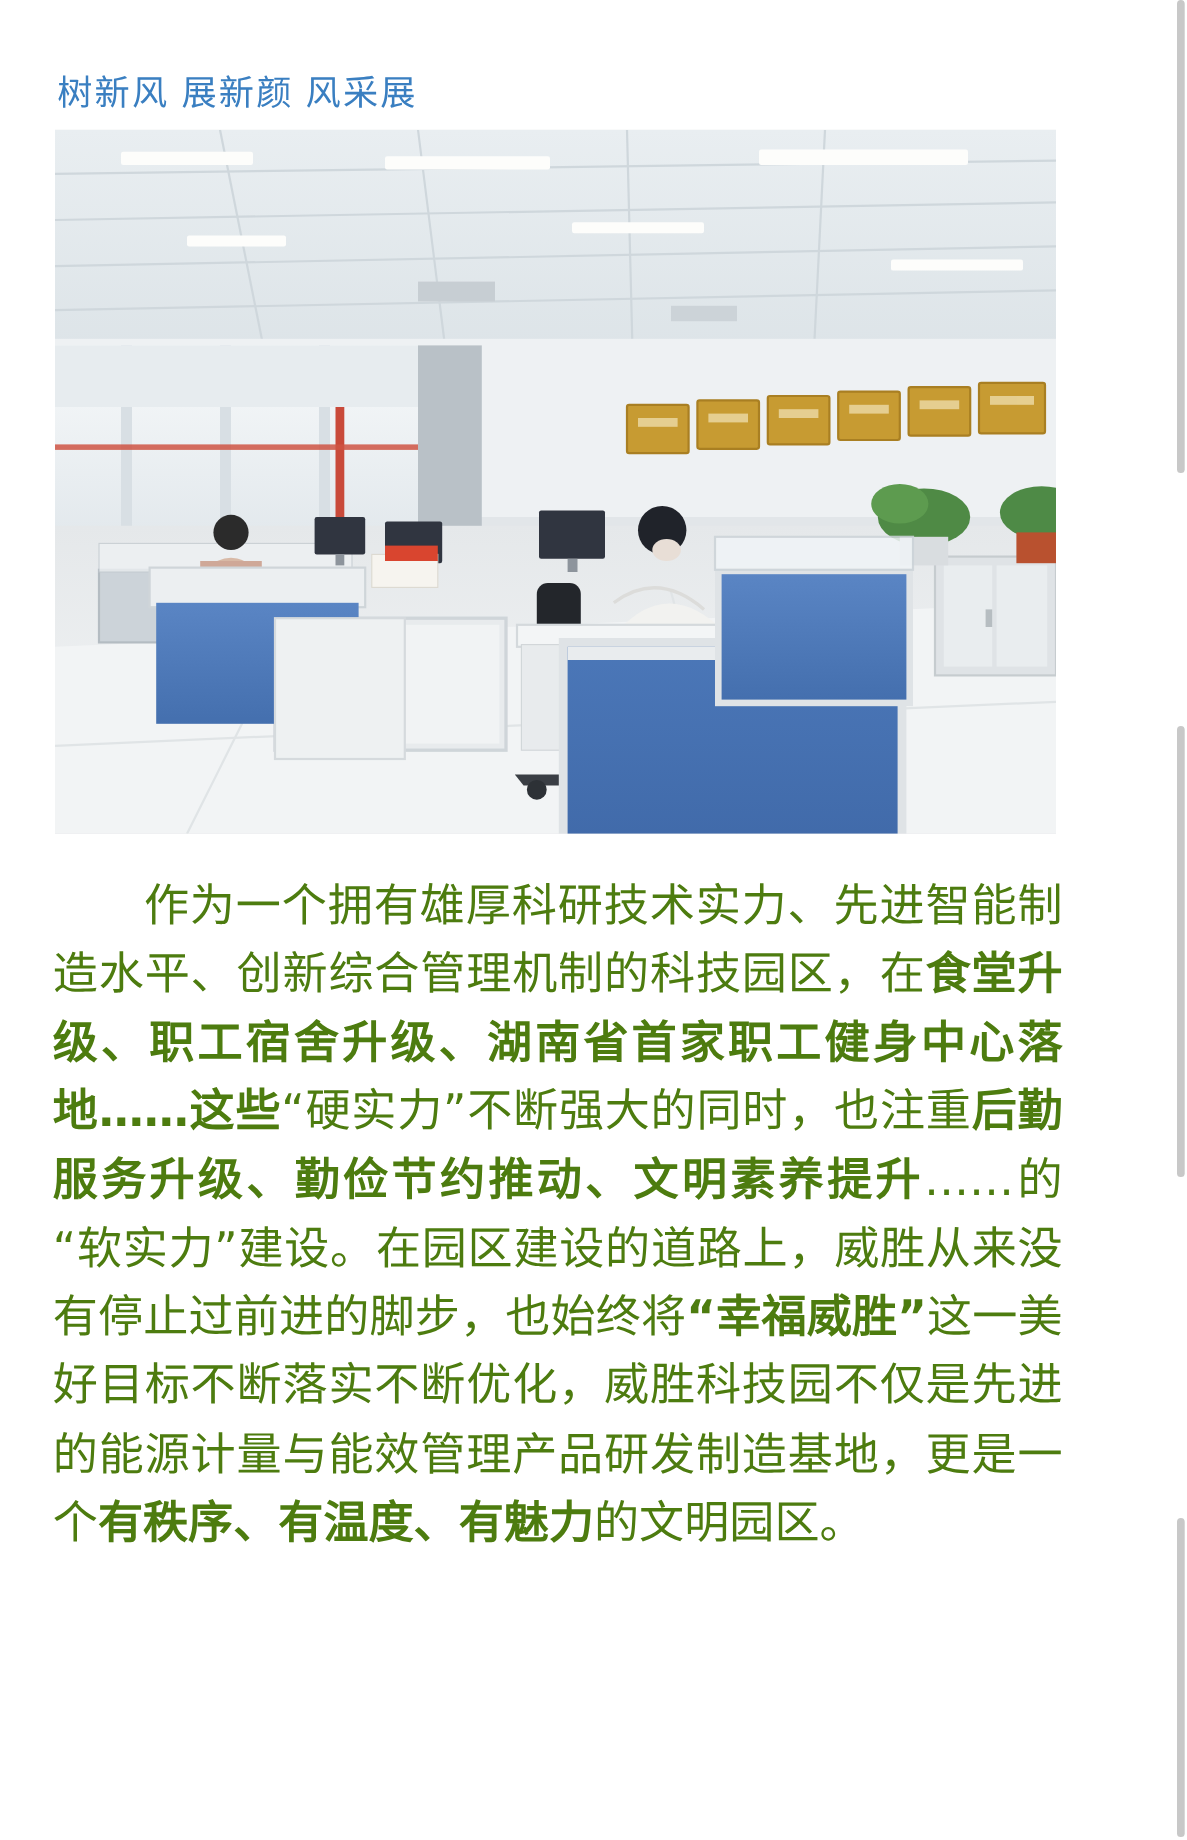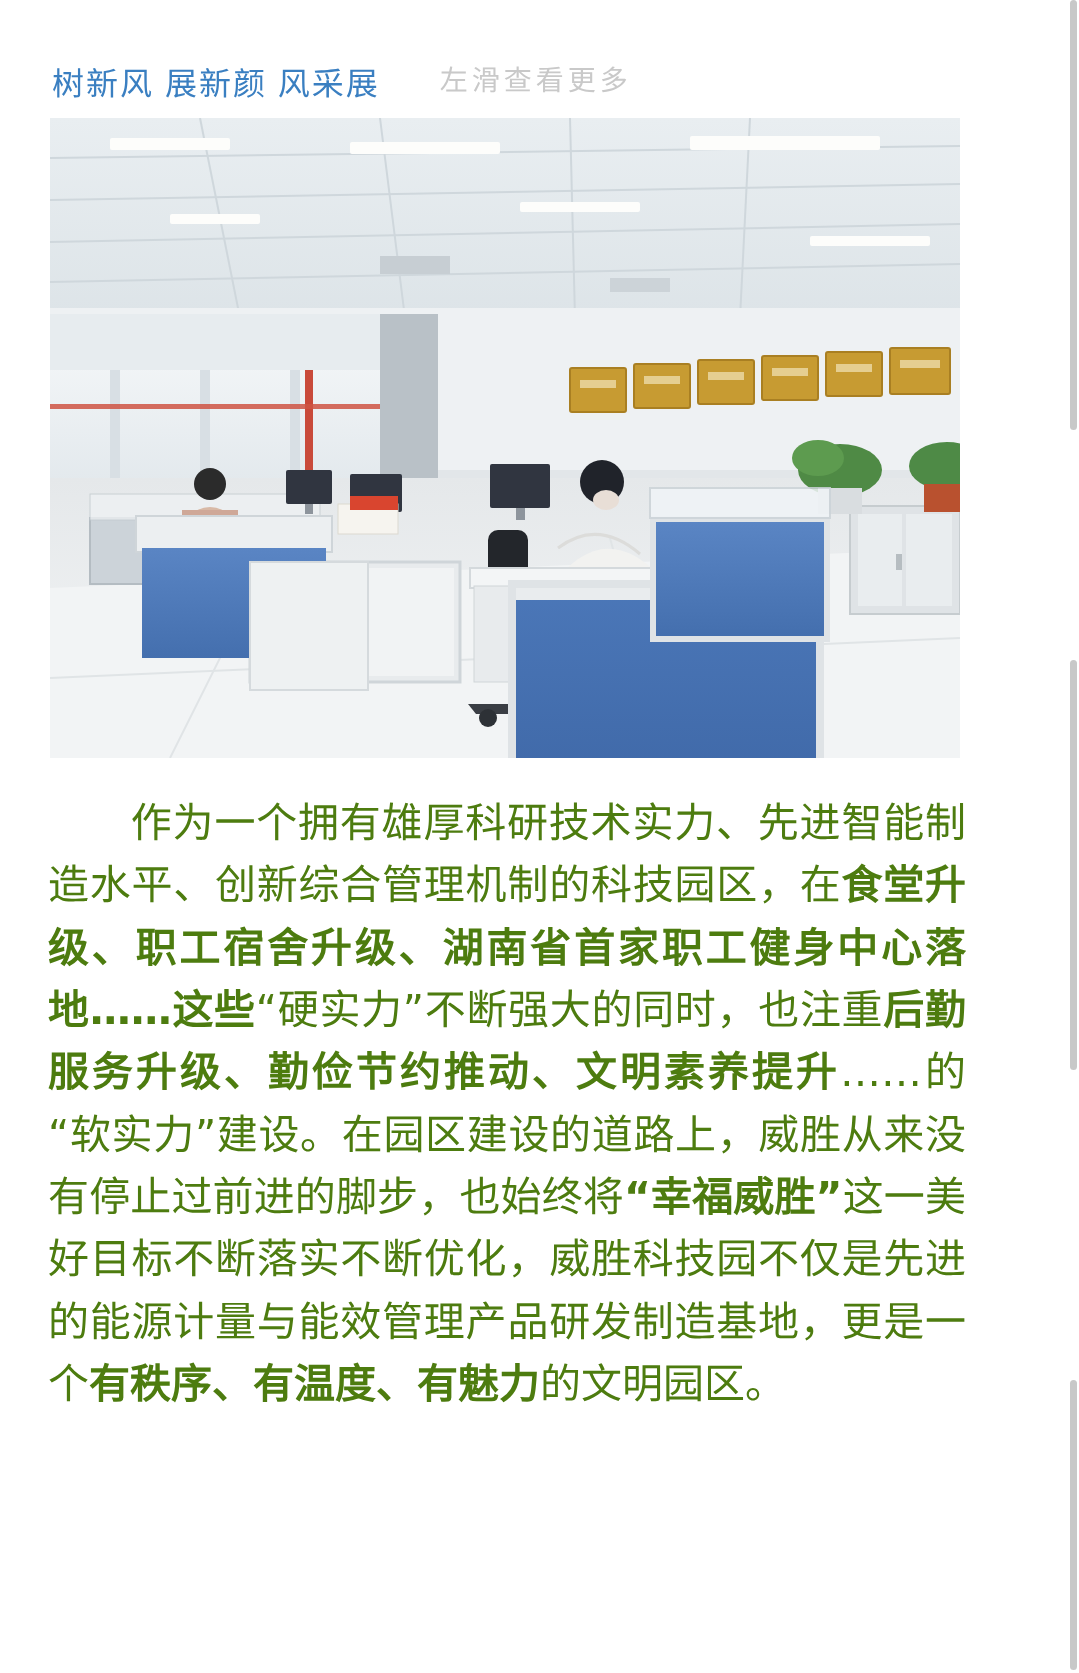--- a/index.html
+++ b/index.html
@@ -21,21 +21,21 @@
     inset: 0;
     background: #fff;
   }
 
   
   .header-row {
     position: absolute;
     left: 52px;
     top: 58px;
     display: flex;
-    align-items: flex-start;
+    align-items: flex-end;
     gap: 60px;
     white-space: nowrap;
   }
   .section-title {
     font-size: 32px;
     color: #3a7fc1;
     letter-spacing: 2px;
     font-weight: 400;
   }
   .swipe-hint {
@@ -93,21 +93,20 @@
   .seg-b { top: 660px;  height: 410px; }
   .seg-c { top: 1380px; height: 290px; }
 </style>
 </head>
 <body>
 
 <div class="page">
 
   <div class="header-row">
     <span class="section-title">树新风 展新颜 风采展</span>
-    <span class="swipe-hint">左滑查看更多</span>
   </div>
 
   <div class="photo">
     <svg viewBox="0 0 910 640" preserveAspectRatio="none">
       <defs>
         <linearGradient id="ceil" x1="0" y1="0" x2="0" y2="1">
           <stop offset="0" stop-color="#e9eef1"></stop>
           <stop offset="1" stop-color="#dde4e8"></stop>
         </linearGradient>
         <linearGradient id="floor" x1="0" y1="0" x2="0" y2="1">

